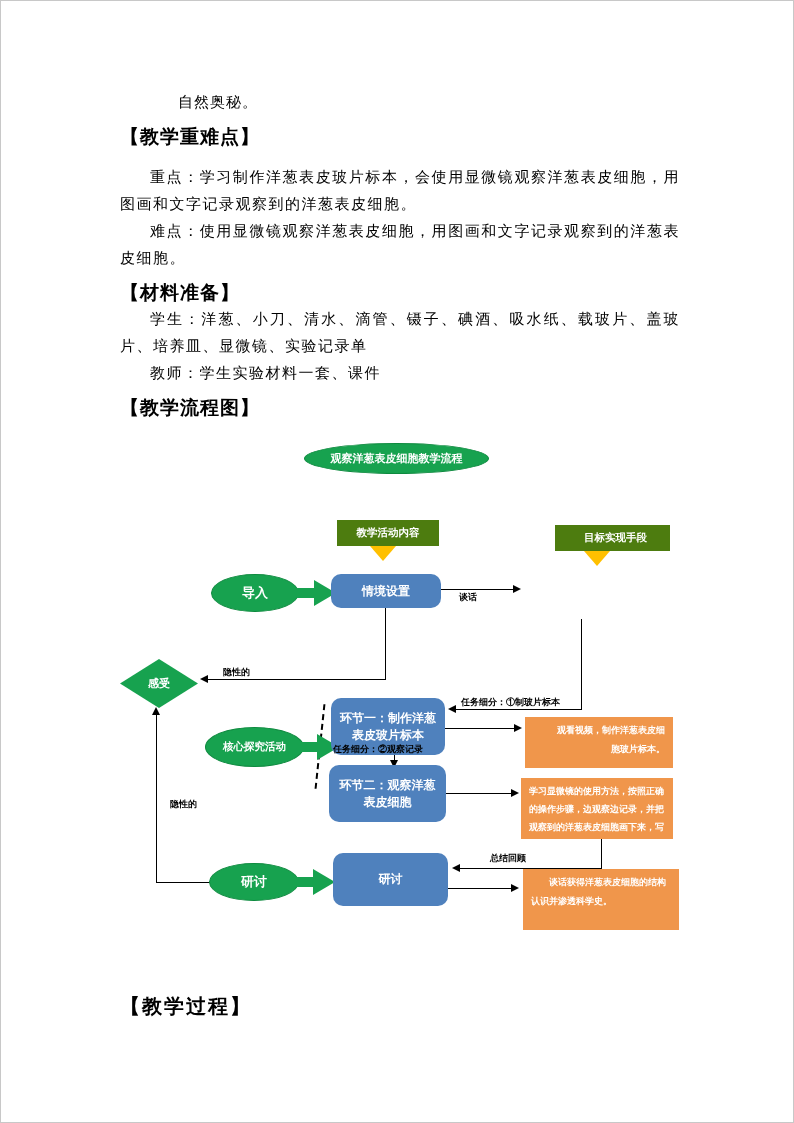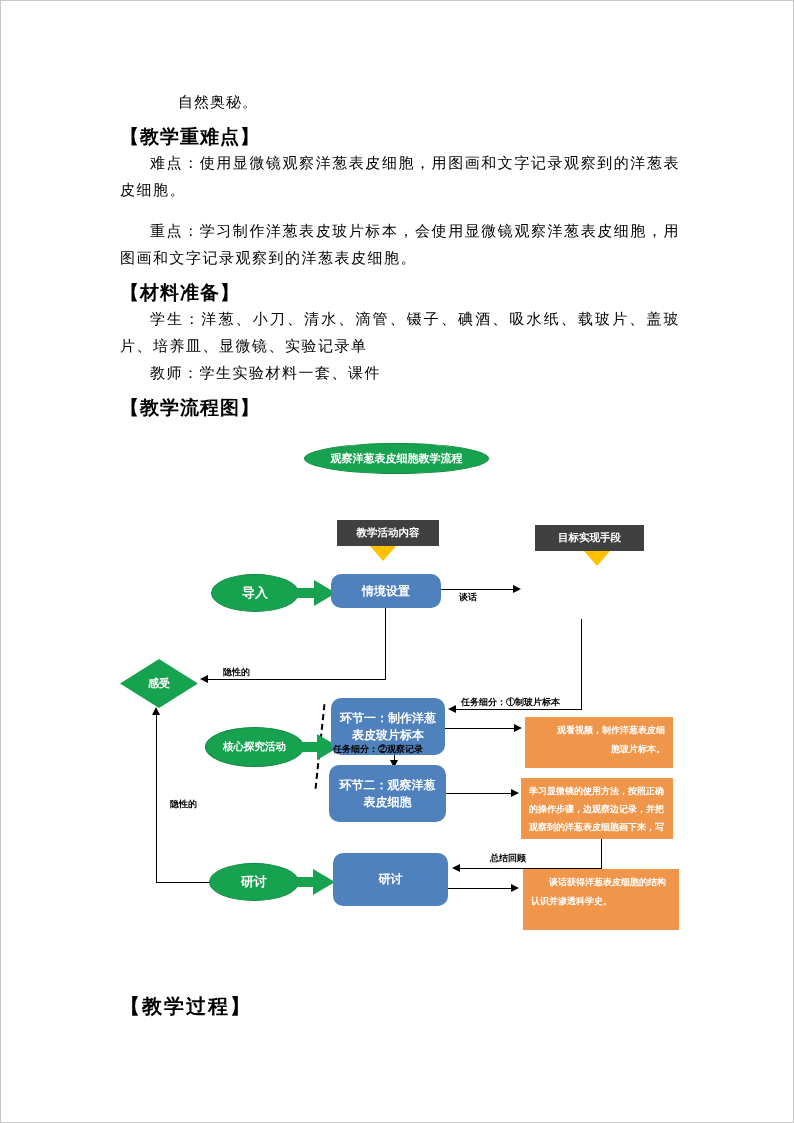--- a/index.html
+++ b/index.html
@@ -25,21 +25,21 @@
     text-align:center;font-size:13px;font-family:"Liberation Sans",sans-serif;box-sizing:border-box;}
   .bluebox{position:absolute;background:#4F81BD;border-radius:10px;color:#fff;font-weight:bold;
     display:flex;align-items:center;justify-content:center;text-align:center;
     font-size:12px;line-height:17px;padding:3px 8px;box-sizing:border-box;
     font-family:"Liberation Sans",sans-serif;}
   .orangebox{position:absolute;background:#F0964B;color:#fff;font-weight:bold;font-size:9px;
     line-height:19px;padding:4px 8px;box-sizing:border-box;text-align:left;
     font-family:"Liberation Sans",sans-serif;}
   .orangebox.ind1{text-indent:1em;}
   .orangebox.ind2{text-indent:2em;}
-  .callout{position:absolute;background:#404040;color:#fff;font-weight:bold;
+  .callout{position:absolute;background:#4d7c0f;color:#fff;font-weight:bold;
     display:flex;align-items:center;justify-content:center;font-size:10.5px;
     font-family:"Liberation Sans",sans-serif;}
   .ctri{position:absolute;width:0;height:0;border-left:13px solid transparent;
     border-right:13px solid transparent;border-top:15px solid #FFC000;}
   .diamond{position:absolute;background:#17A24F;clip-path:polygon(50% 0,100% 50%,50% 100%,0 50%);
     color:#fff;font-weight:bold;display:flex;align-items:center;justify-content:center;
     font-size:11px;font-family:"Liberation Sans",sans-serif;}
   .lineh{position:absolute;height:1px;background:#000;}
   .linev{position:absolute;width:1px;background:#000;}
   .dash{position:absolute;width:0;border-left:2px dashed #000;transform:rotate(6deg);}
@@ -54,22 +54,22 @@
   .garrow .stem{position:absolute;left:0;top:8px;width:17px;height:10px;background:#17A24F;}
   .garrow .head{position:absolute;left:17px;top:0;width:0;height:0;
     border-top:13px solid transparent;border-bottom:13px solid transparent;border-left:22px solid #17A24F;}
 </style>
 </head>
 <body>
 
 <div class="doc">
   <p class="intro">自然奥秘。</p>
   <div class="h-black">【教学重难点】</div>
+  <p class="para">重点：学习制作洋葱表皮玻片标本，会使用显微镜观察洋葱表皮细胞，用图画和文字记录观察到的洋葱表皮细胞。</p>
   <p class="para tight">难点：使用显微镜观察洋葱表皮细胞，用图画和文字记录观察到的洋葱表皮细胞。</p>
-  <p class="para">重点：学习制作洋葱表皮玻片标本，会使用显微镜观察洋葱表皮细胞，用图画和文字记录观察到的洋葱表皮细胞。</p>
   <div class="h-black">【材料准备】</div>
   <p class="para tight">学生：洋葱、小刀、清水、滴管、镊子、碘酒、吸水纸、载玻片、盖玻片、培养皿、显微镜、实验记录单</p>
   <p class="para tight">教师：学生实验材料一套、课件</p>
   <div class="h-black">【教学流程图】</div>
 </div>
 
 <div class="h-process">【教学过程】</div>
 
 <div class="fc">
 
@@ -108,21 +108,21 @@
 
   <div class="ellipse" style="left:303px;top:442px;width:185px;height:31px;font-size:11px;">
     <span>观察洋葱表皮细胞教学流程</span>
   </div>
 
   <div class="callout" style="left:336px;top:519px;width:102px;height:26px;">
     <span>教学活动内容</span>
   </div>
   <div class="ctri" style="left:369px;top:545px;"></div>
 
-  <div class="callout" style="left:534px;top:524px;width:109px;height:26px;">
+  <div class="callout" style="left:554px;top:524px;width:109px;height:26px;padding-left:6px;">
     <span>目标实现手段</span>
   </div>
   <div class="ctri" style="left:583px;top:550px;"></div>
 
   <div class="ellipse" style="left:210px;top:573px;width:88px;height:38px;">
     <span>导入</span>
   </div>
   <div class="garrow" style="left:296px;top:579px;">
     <div class="stem"></div>
       <div class="head"></div>

